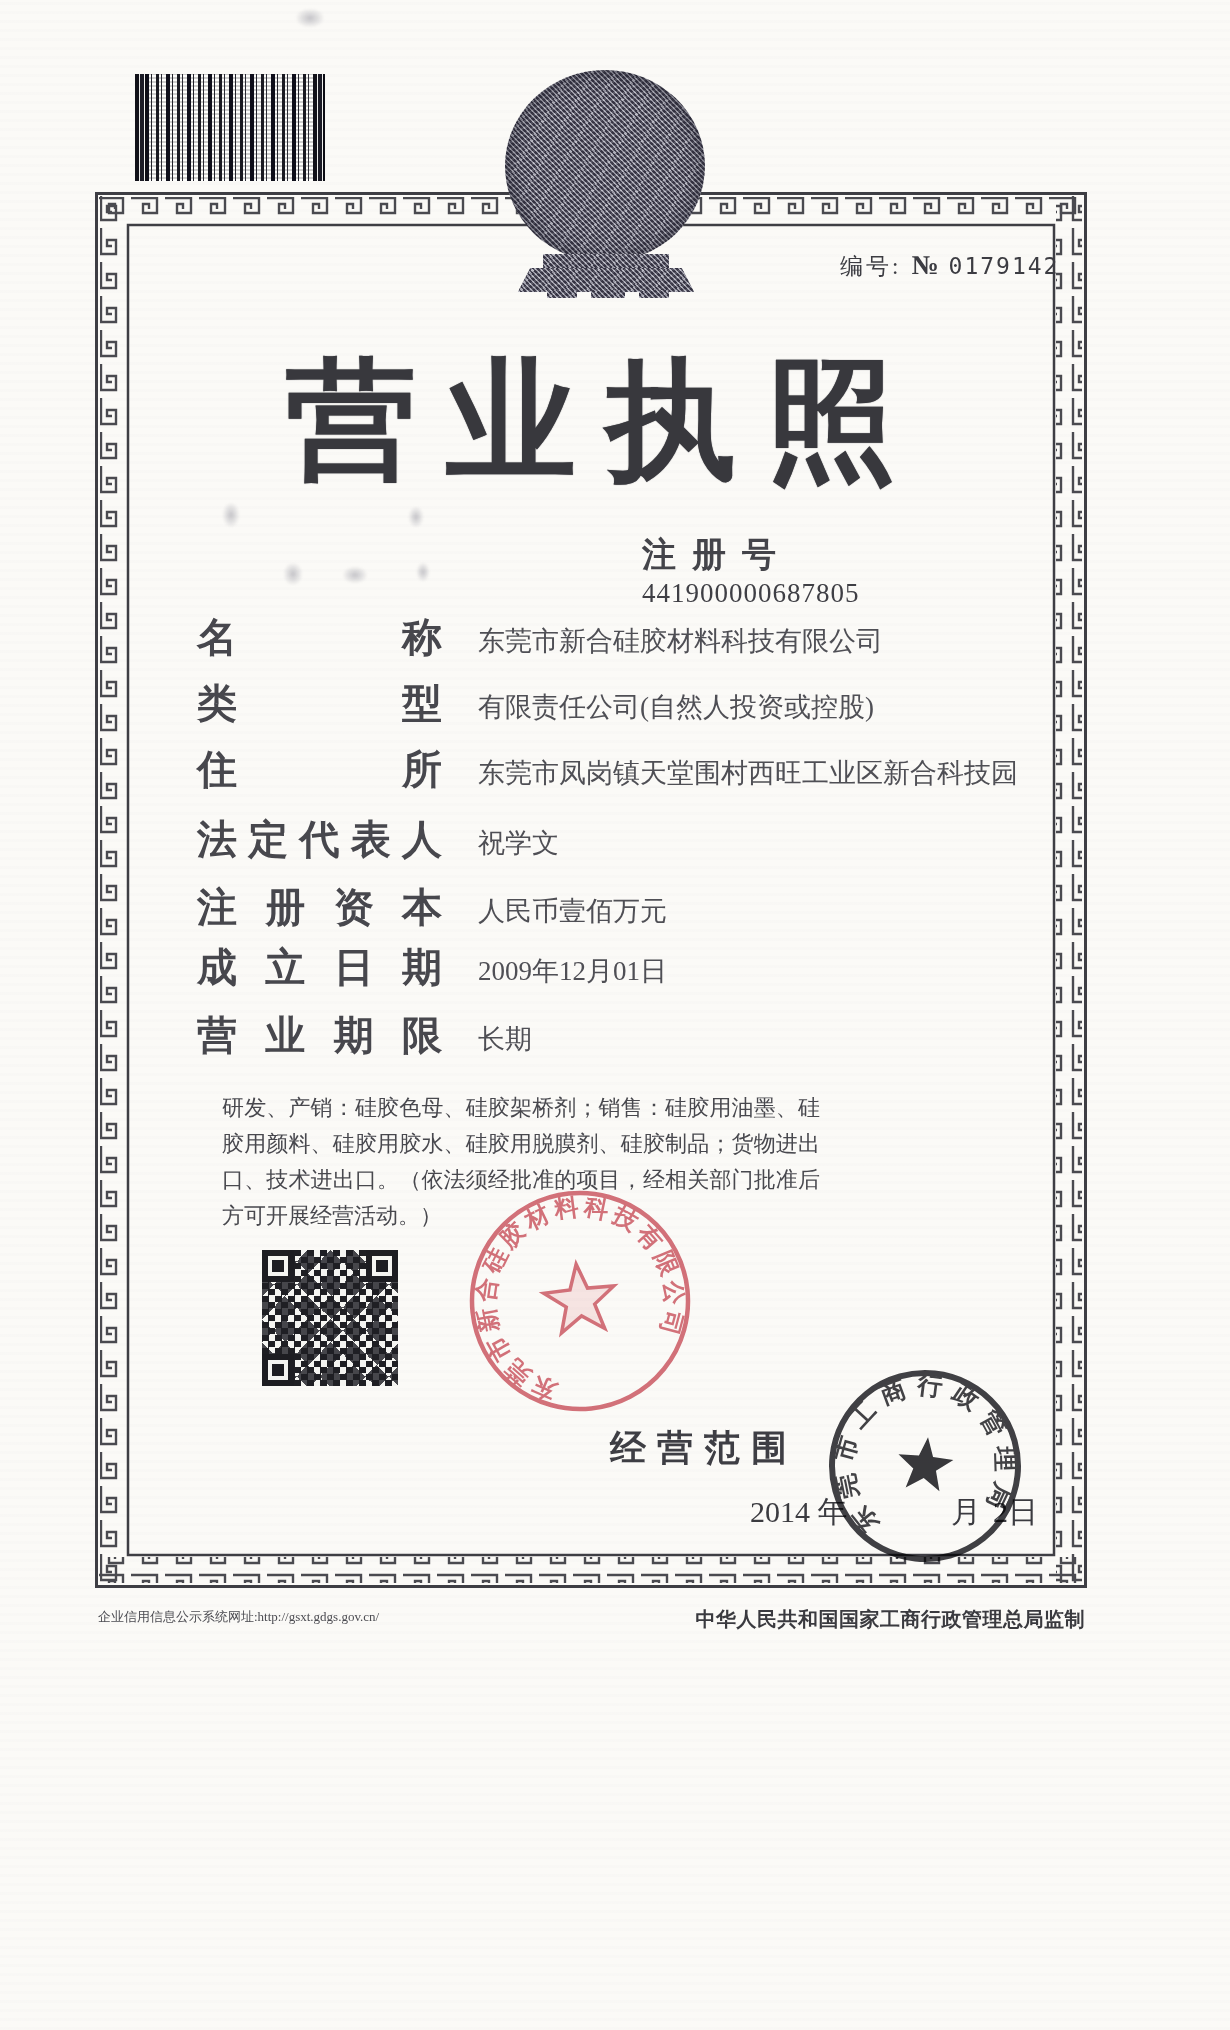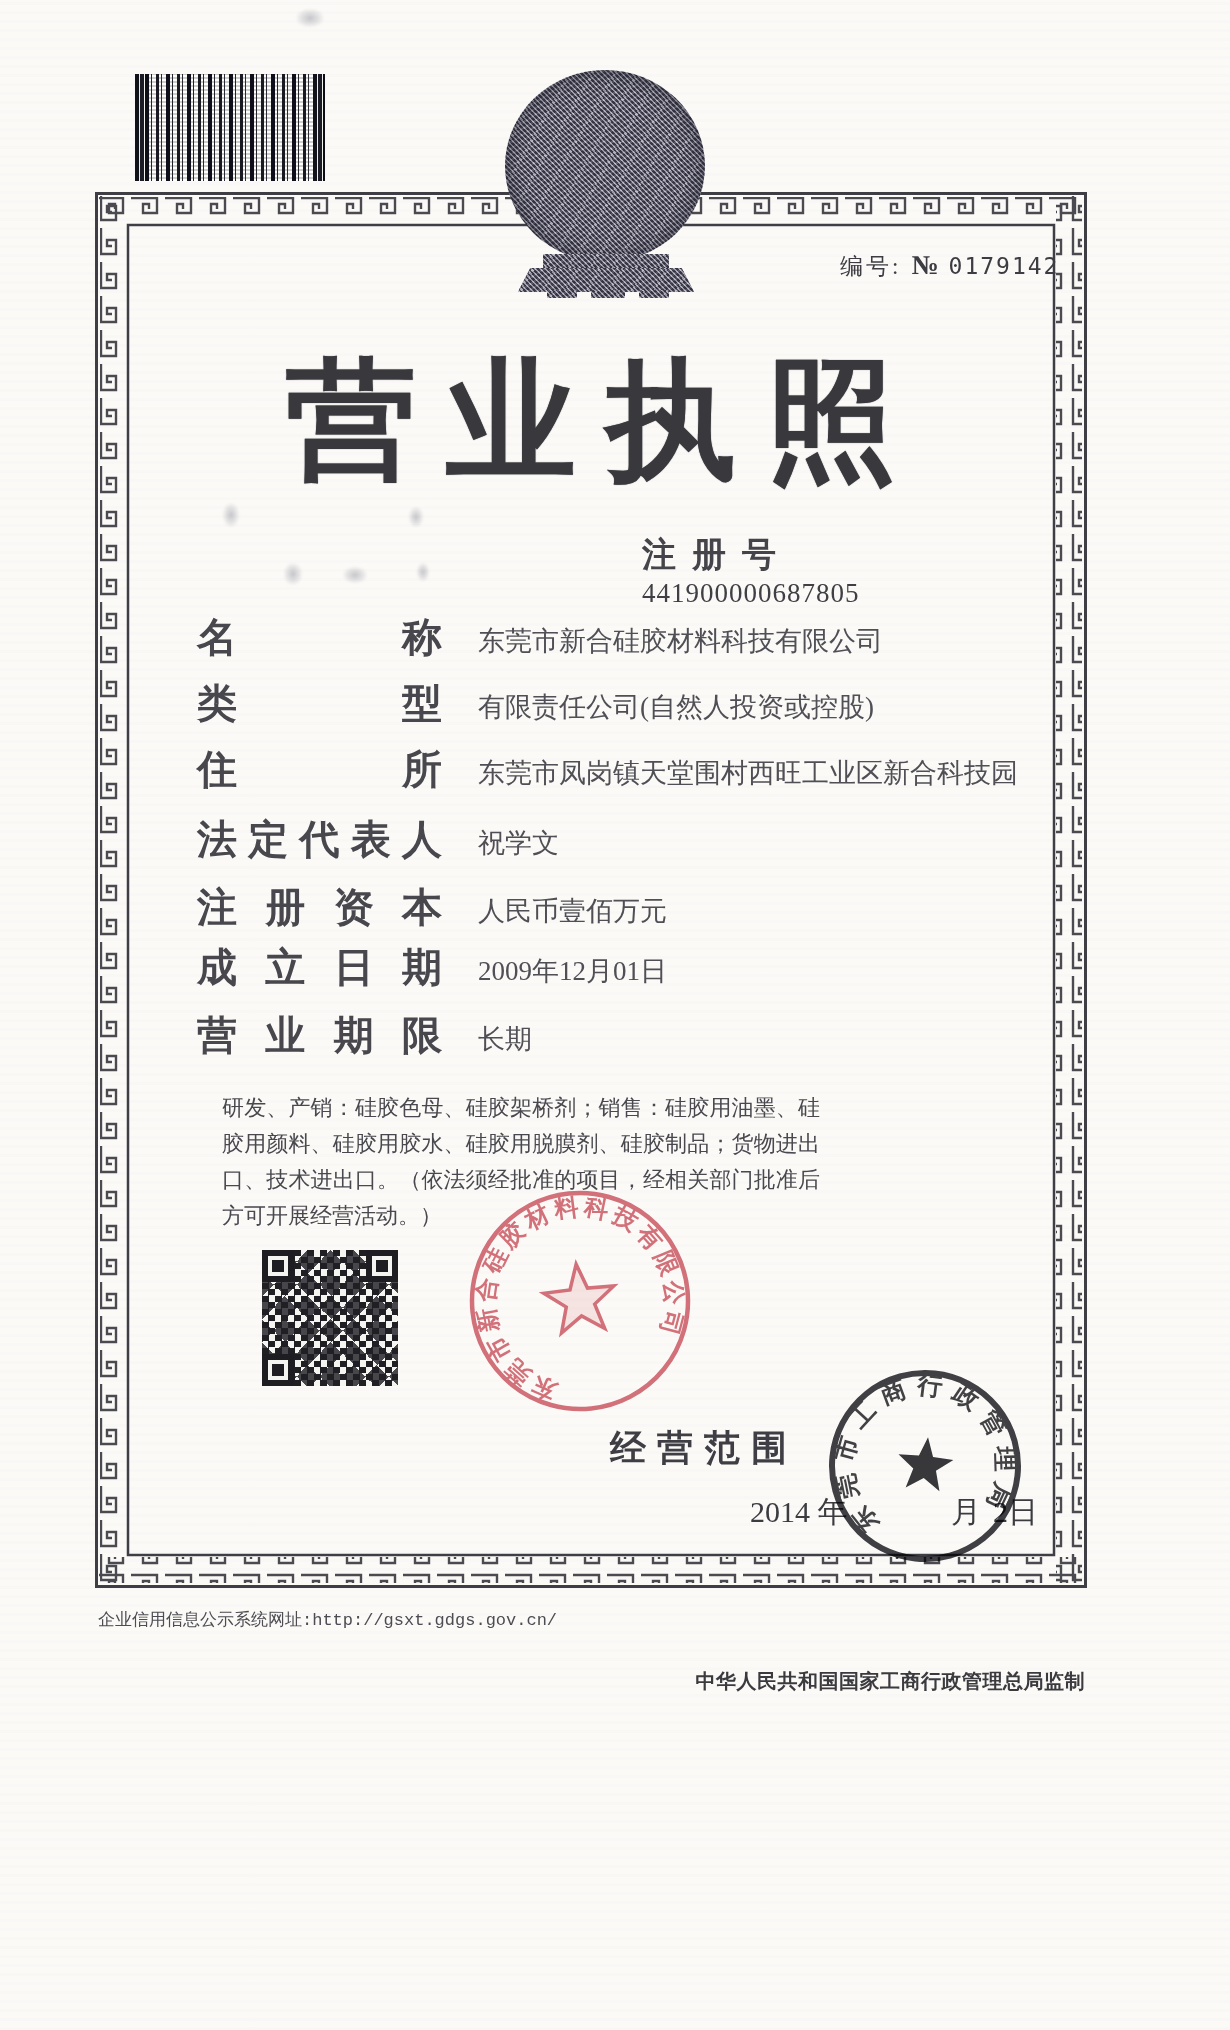--- a/index.html
+++ b/index.html
@@ -73,23 +73,23 @@
   .registry-seal{position:absolute;left:825px;top:1366px;z-index:6;opacity:0.9;mix-blend-mode:multiply;transform:rotate(6deg);}
   .seal-arc-red{font-size:24px;letter-spacing:4px;fill:#cf5a66;font-weight:600;}
   .seal-arc-black{font-size:25px;letter-spacing:9px;fill:#2e2e33;font-weight:600;}
 
   .registry-label{position:absolute;left:610px;top:1424px;z-index:4;font-size:36px;font-weight:600;
     letter-spacing:11px;color:#3e3e44;}
   .date-part{position:absolute;top:1492px;z-index:4;font-size:30px;color:#3b3b40;}
   .d-year{left:750px;} .d-month{left:951px;} .d-day{left:993px;}
 
   
-  .footer-left{position:absolute;left:98px;top:1608px;z-index:4;font-size:17px;color:#4c4c52;
-    font-family:Liberation Mono, monospace;}
-  .footer-right{position:absolute;right:145px;top:1668px;z-index:4;font-size:20px;font-weight:700;
+  .footer-left{position:absolute;left:98px;top:1608px;z-index:4;font-size:13px;color:#4c4c52;
+    font-family:Liberation Serif, serif;}
+  .footer-right{position:absolute;right:145px;top:1606px;z-index:4;font-size:20px;font-weight:700;
     letter-spacing:0.5px;color:#3a3a3f;}
 
   
   .smudge{position:absolute;z-index:2;filter:blur(1px);
     background:radial-gradient(ellipse, rgba(108,108,124,0.38), rgba(108,108,124,0) 70%);}
 </style>
 </head>
 <body>
 
 <div class="page">

